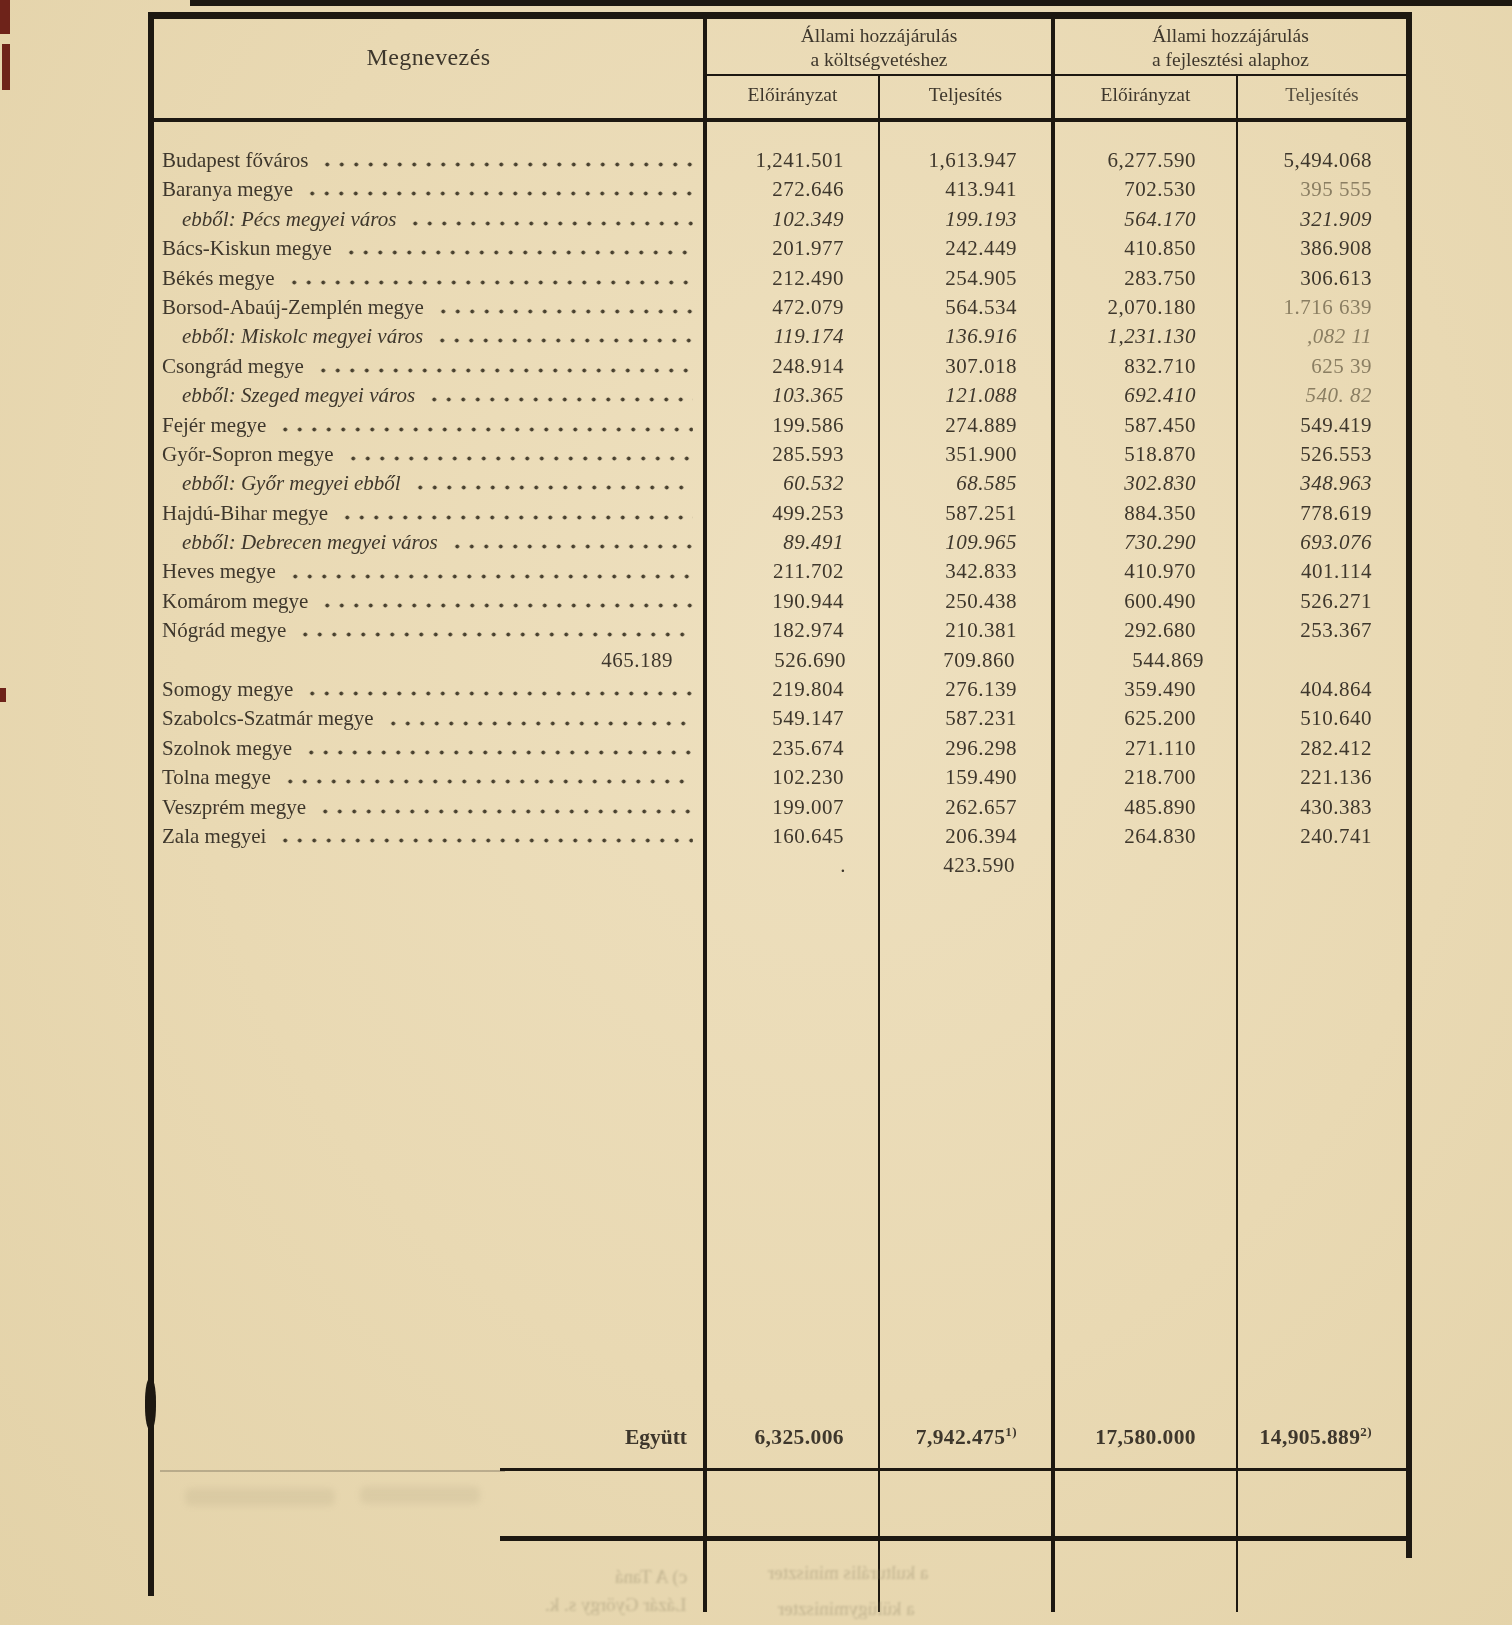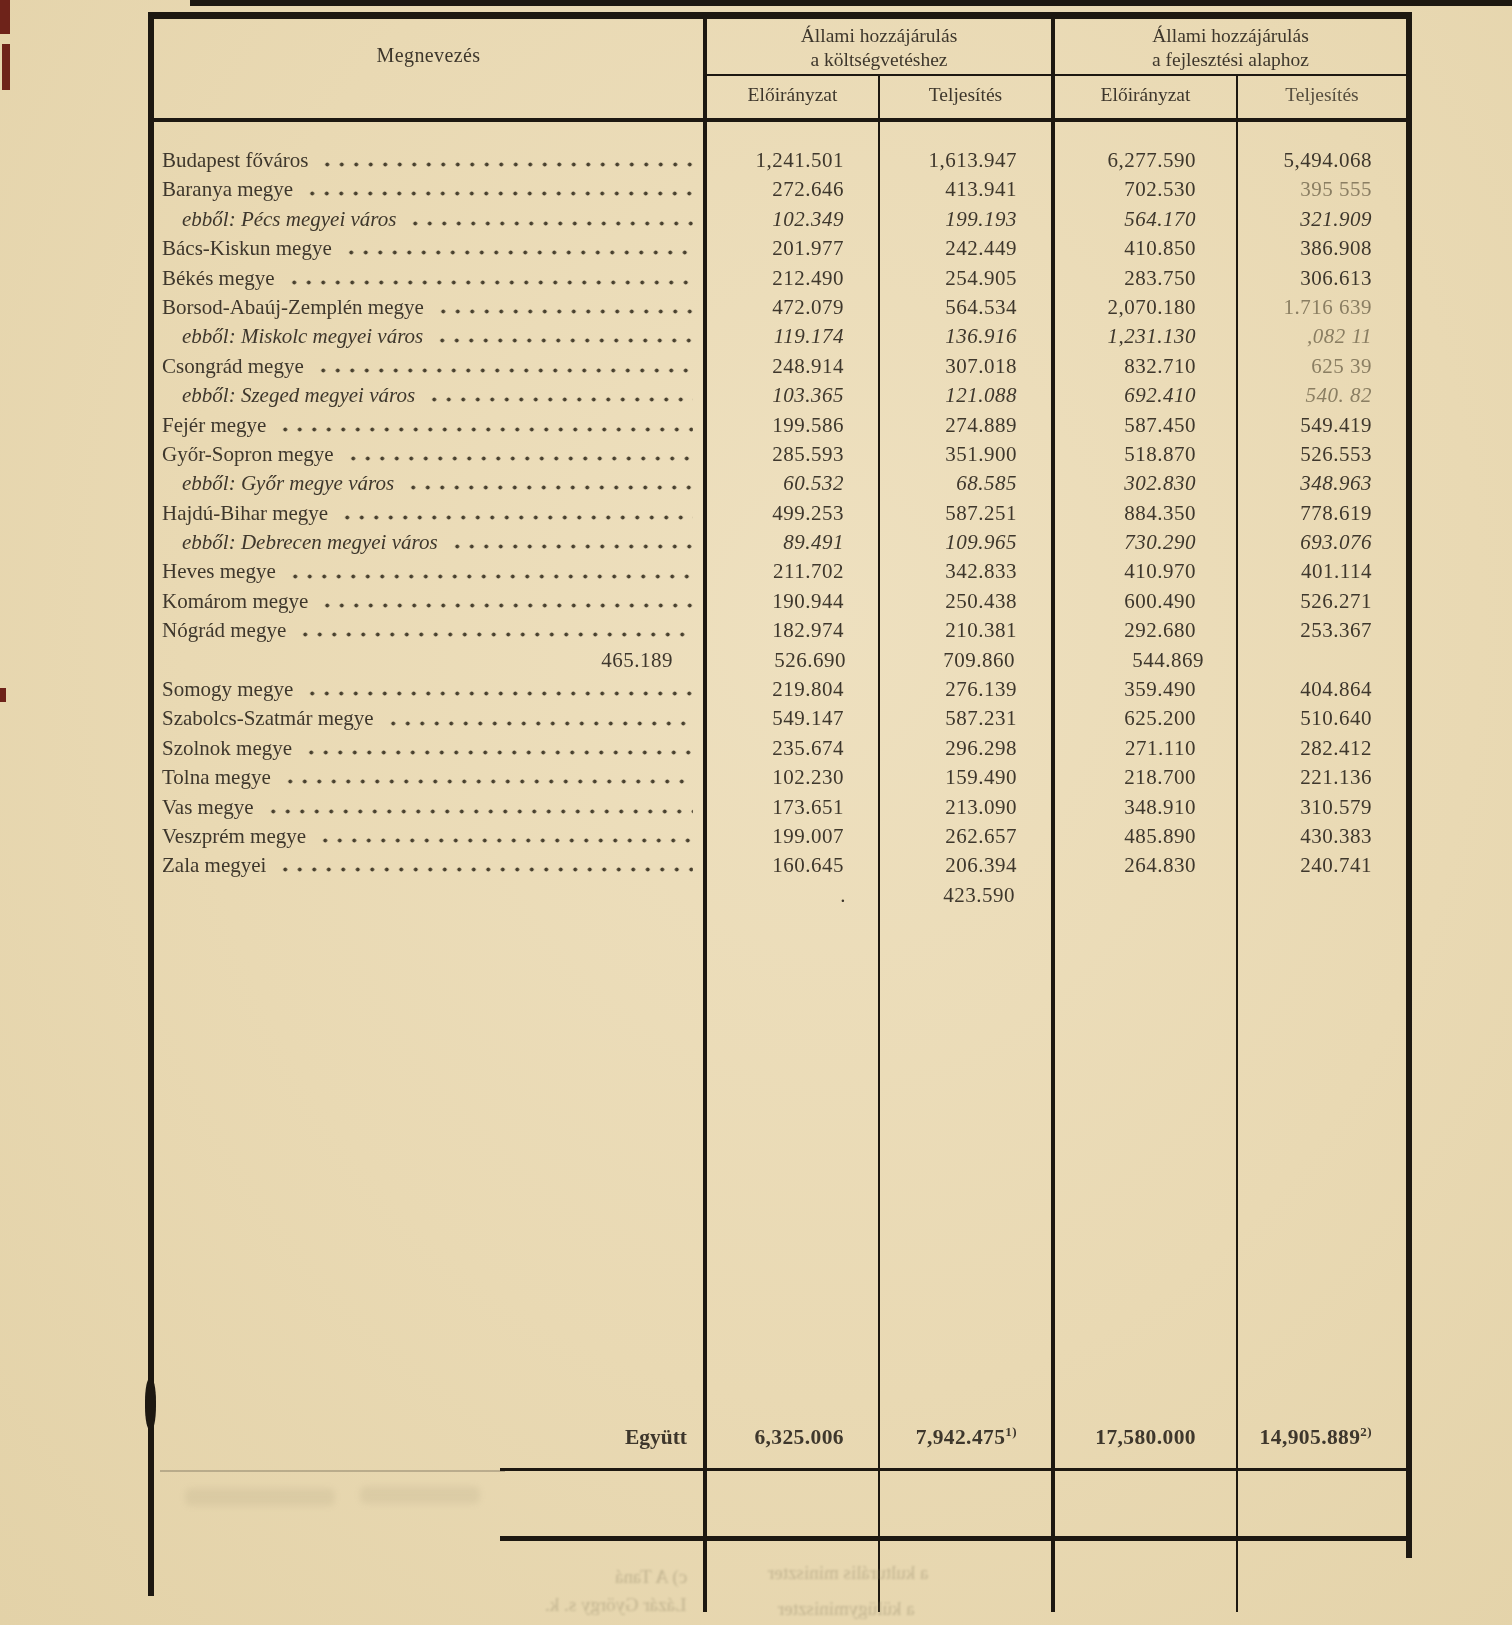--- a/index.html
+++ b/index.html
@@ -4,21 +4,21 @@
 <style>
   html,body{margin:0;padding:0;}
   body{width:1512px;height:1625px;overflow:hidden;
        font-family:"Liberation Serif","DejaVu Serif",serif;}
   .page{position:absolute;inset:0;width:1512px;height:1625px;
         background:radial-gradient(ellipse at 55% 38%, #eee0bf 0%, #e9d9b3 55%, #e3d2a8 100%);
         color:#3e372c;}
   .abs{position:absolute;}
   .line{position:absolute;background:#1d1811;}
   
-  .h-name{left:154px;top:44px;width:549px;text-align:center;font-size:20px;letter-spacing:.4px;}
+  .h-name{left:154px;top:44px;width:549px;text-align:center;font-size:24px;letter-spacing:.4px;}
   .h-g1{left:707px;top:24px;width:344px;text-align:center;font-size:19.5px;line-height:24px;}
   .h-g2{left:1055px;top:24px;width:351px;text-align:center;font-size:19.5px;line-height:24px;}
   .subh{top:84px;text-align:center;font-size:19.5px;}
   .h-s1{left:707px;width:171px;}
   .h-s2{left:880px;width:171px;}
   .h-s3{left:1055px;width:181px;}
   .h-s4{left:1238px;width:168px;color:#564e3f;}
   
   .tbody{left:154px;top:146px;width:1252px;}
   .row{display:grid;grid-template-columns:549px 171px 171px 181px 168px;
@@ -206,21 +206,21 @@
       <span class="leader"></span>
     </div>
     <div class="cell num n1">285.593</div>
     <div class="cell num n2">351.900</div>
     <div class="cell num n3">518.870</div>
     <div class="cell num n4">526.553</div>
   </div>
 
   <div class="row italic">
     <div class="cell name">
-      <span class="name-text">ebből: Győr megye város</span>
+      <span class="name-text">ebből: Győr megyei ebből</span>
       <span class="leader"></span>
     </div>
     <div class="cell num n1">60.532</div>
     <div class="cell num n2">68.585</div>
     <div class="cell num n3">302.830</div>
     <div class="cell num n4">348.963</div>
   </div>
 
   <div class="row">
     <div class="cell name">
@@ -321,30 +321,20 @@
     <div class="cell name">
       <span class="name-text">Tolna megye</span>
       <span class="leader"></span>
     </div>
     <div class="cell num n1">102.230</div>
     <div class="cell num n2">159.490</div>
     <div class="cell num n3">218.700</div>
     <div class="cell num n4">221.136</div>
   </div>
 
-  <div class="row">
-    <div class="cell name">
-      <span class="name-text">Vas megye</span>
-      <span class="leader"></span>
-    </div>
-    <div class="cell num n1">173.651</div>
-    <div class="cell num n2">213.090</div>
-    <div class="cell num n3">348.910</div>
-    <div class="cell num n4">310.579</div>
-  </div>
 
   <div class="row">
     <div class="cell name">
       <span class="name-text">Veszprém megye</span>
       <span class="leader"></span>
     </div>
     <div class="cell num n1">199.007</div>
     <div class="cell num n2">262.657</div>
     <div class="cell num n3">485.890</div>
     <div class="cell num n4">430.383</div>

